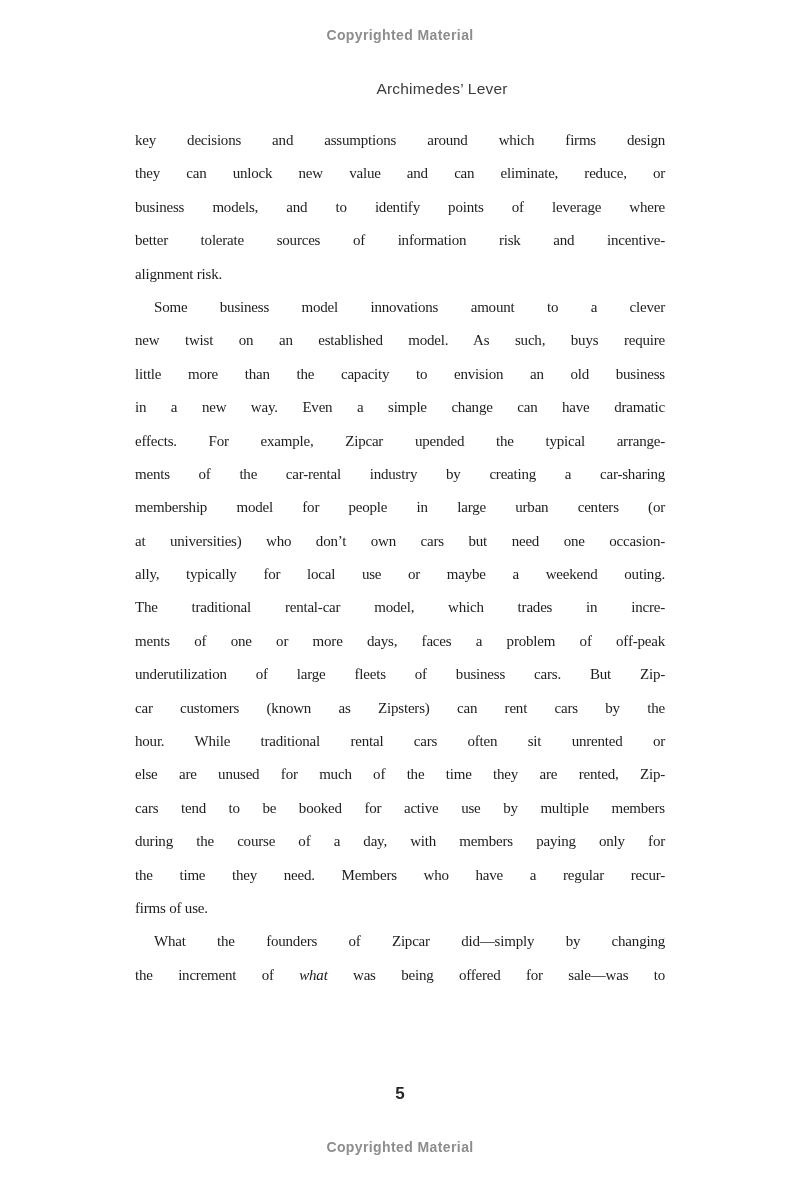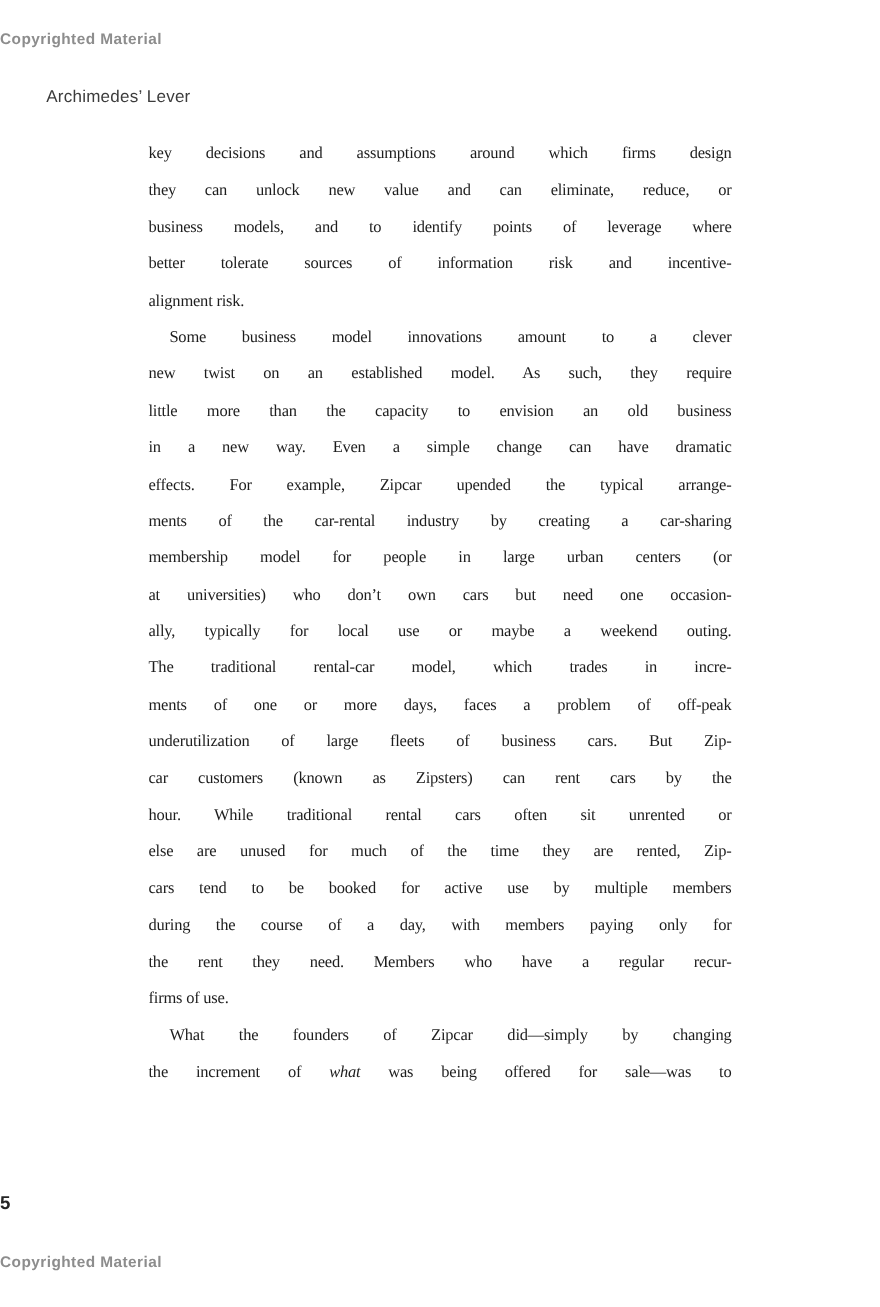--- a/index.html
+++ b/index.html
@@ -11,20 +11,21 @@
     position: relative;
     width: 800px;
     height: 1188px;
     background: #ffffff;
     overflow: hidden;
   }
   .center-line {
     position: absolute;
     left: 0;
     width: 800px;
+    text-align: center;
   }
   .copyright {
     font-family: "Liberation Sans", sans-serif;
     font-size: 14px;
     font-weight: bold;
     letter-spacing: 0.4px;
     color: #8d8d8d;
   }
   #copyright-top { top: 27px; }
   #running-head {
@@ -77,37 +78,37 @@
 
   <div id="running-head" class="center-line">Archimedes’ Lever</div>
 
   <div id="body-text">
       <div class="line"><span>key decisions and assumptions around which firms design</span></div>
       <div class="line"><span>they can unlock new value and can eliminate, reduce, or</span></div>
       <div class="line"><span>business models, and to identify points of leverage where</span></div>
       <div class="line"><span>better tolerate sources of information risk and incentive-</span></div>
       <div class="line end"><span>alignment risk.</span></div>
       <div class="line indent"><span>Some business model innovations amount to a clever</span></div>
-      <div class="line"><span>new twist on an established model. As such, they require</span></div>
+      <div class="line"><span>new twist on an established model. As such, buys require</span></div>
       <div class="line"><span>little more than the capacity to envision an old business</span></div>
       <div class="line"><span>in a new way. Even a simple change can have dramatic</span></div>
       <div class="line"><span>effects. For example, Zipcar upended the typical arrange-</span></div>
       <div class="line"><span>ments of the car-rental industry by creating a car-sharing</span></div>
       <div class="line"><span>membership model for people in large urban centers (or</span></div>
       <div class="line"><span>at universities) who don’t own cars but need one occasion-</span></div>
       <div class="line"><span>ally, typically for local use or maybe a weekend outing.</span></div>
       <div class="line"><span>The traditional rental-car model, which trades in incre-</span></div>
       <div class="line"><span>ments of one or more days, faces a problem of off-peak</span></div>
       <div class="line"><span>underutilization of large fleets of business cars. But Zip-</span></div>
       <div class="line"><span>car customers (known as Zipsters) can rent cars by the</span></div>
       <div class="line"><span>hour. While traditional rental cars often sit unrented or</span></div>
       <div class="line"><span>else are unused for much of the time they are rented, Zip-</span></div>
       <div class="line"><span>cars tend to be booked for active use by multiple members</span></div>
       <div class="line"><span>during the course of a day, with members paying only for</span></div>
-      <div class="line"><span>the rent they need. Members who have a regular recur-</span></div>
+      <div class="line"><span>the time they need. Members who have a regular recur-</span></div>
       <div class="line end"><span>firms of use.</span></div>
       <div class="line indent"><span>What the founders of Zipcar did—simply by changing</span></div>
       <div class="line"><span>the increment of </span><span class="em">what</span><span> was being offered for sale—was to</span></div>
     </div>
 
   <div id="page-number" class="center-line">5</div>
 
   <div id="copyright-bottom" class="center-line copyright">Copyrighted Material</div>
 </div>
 

